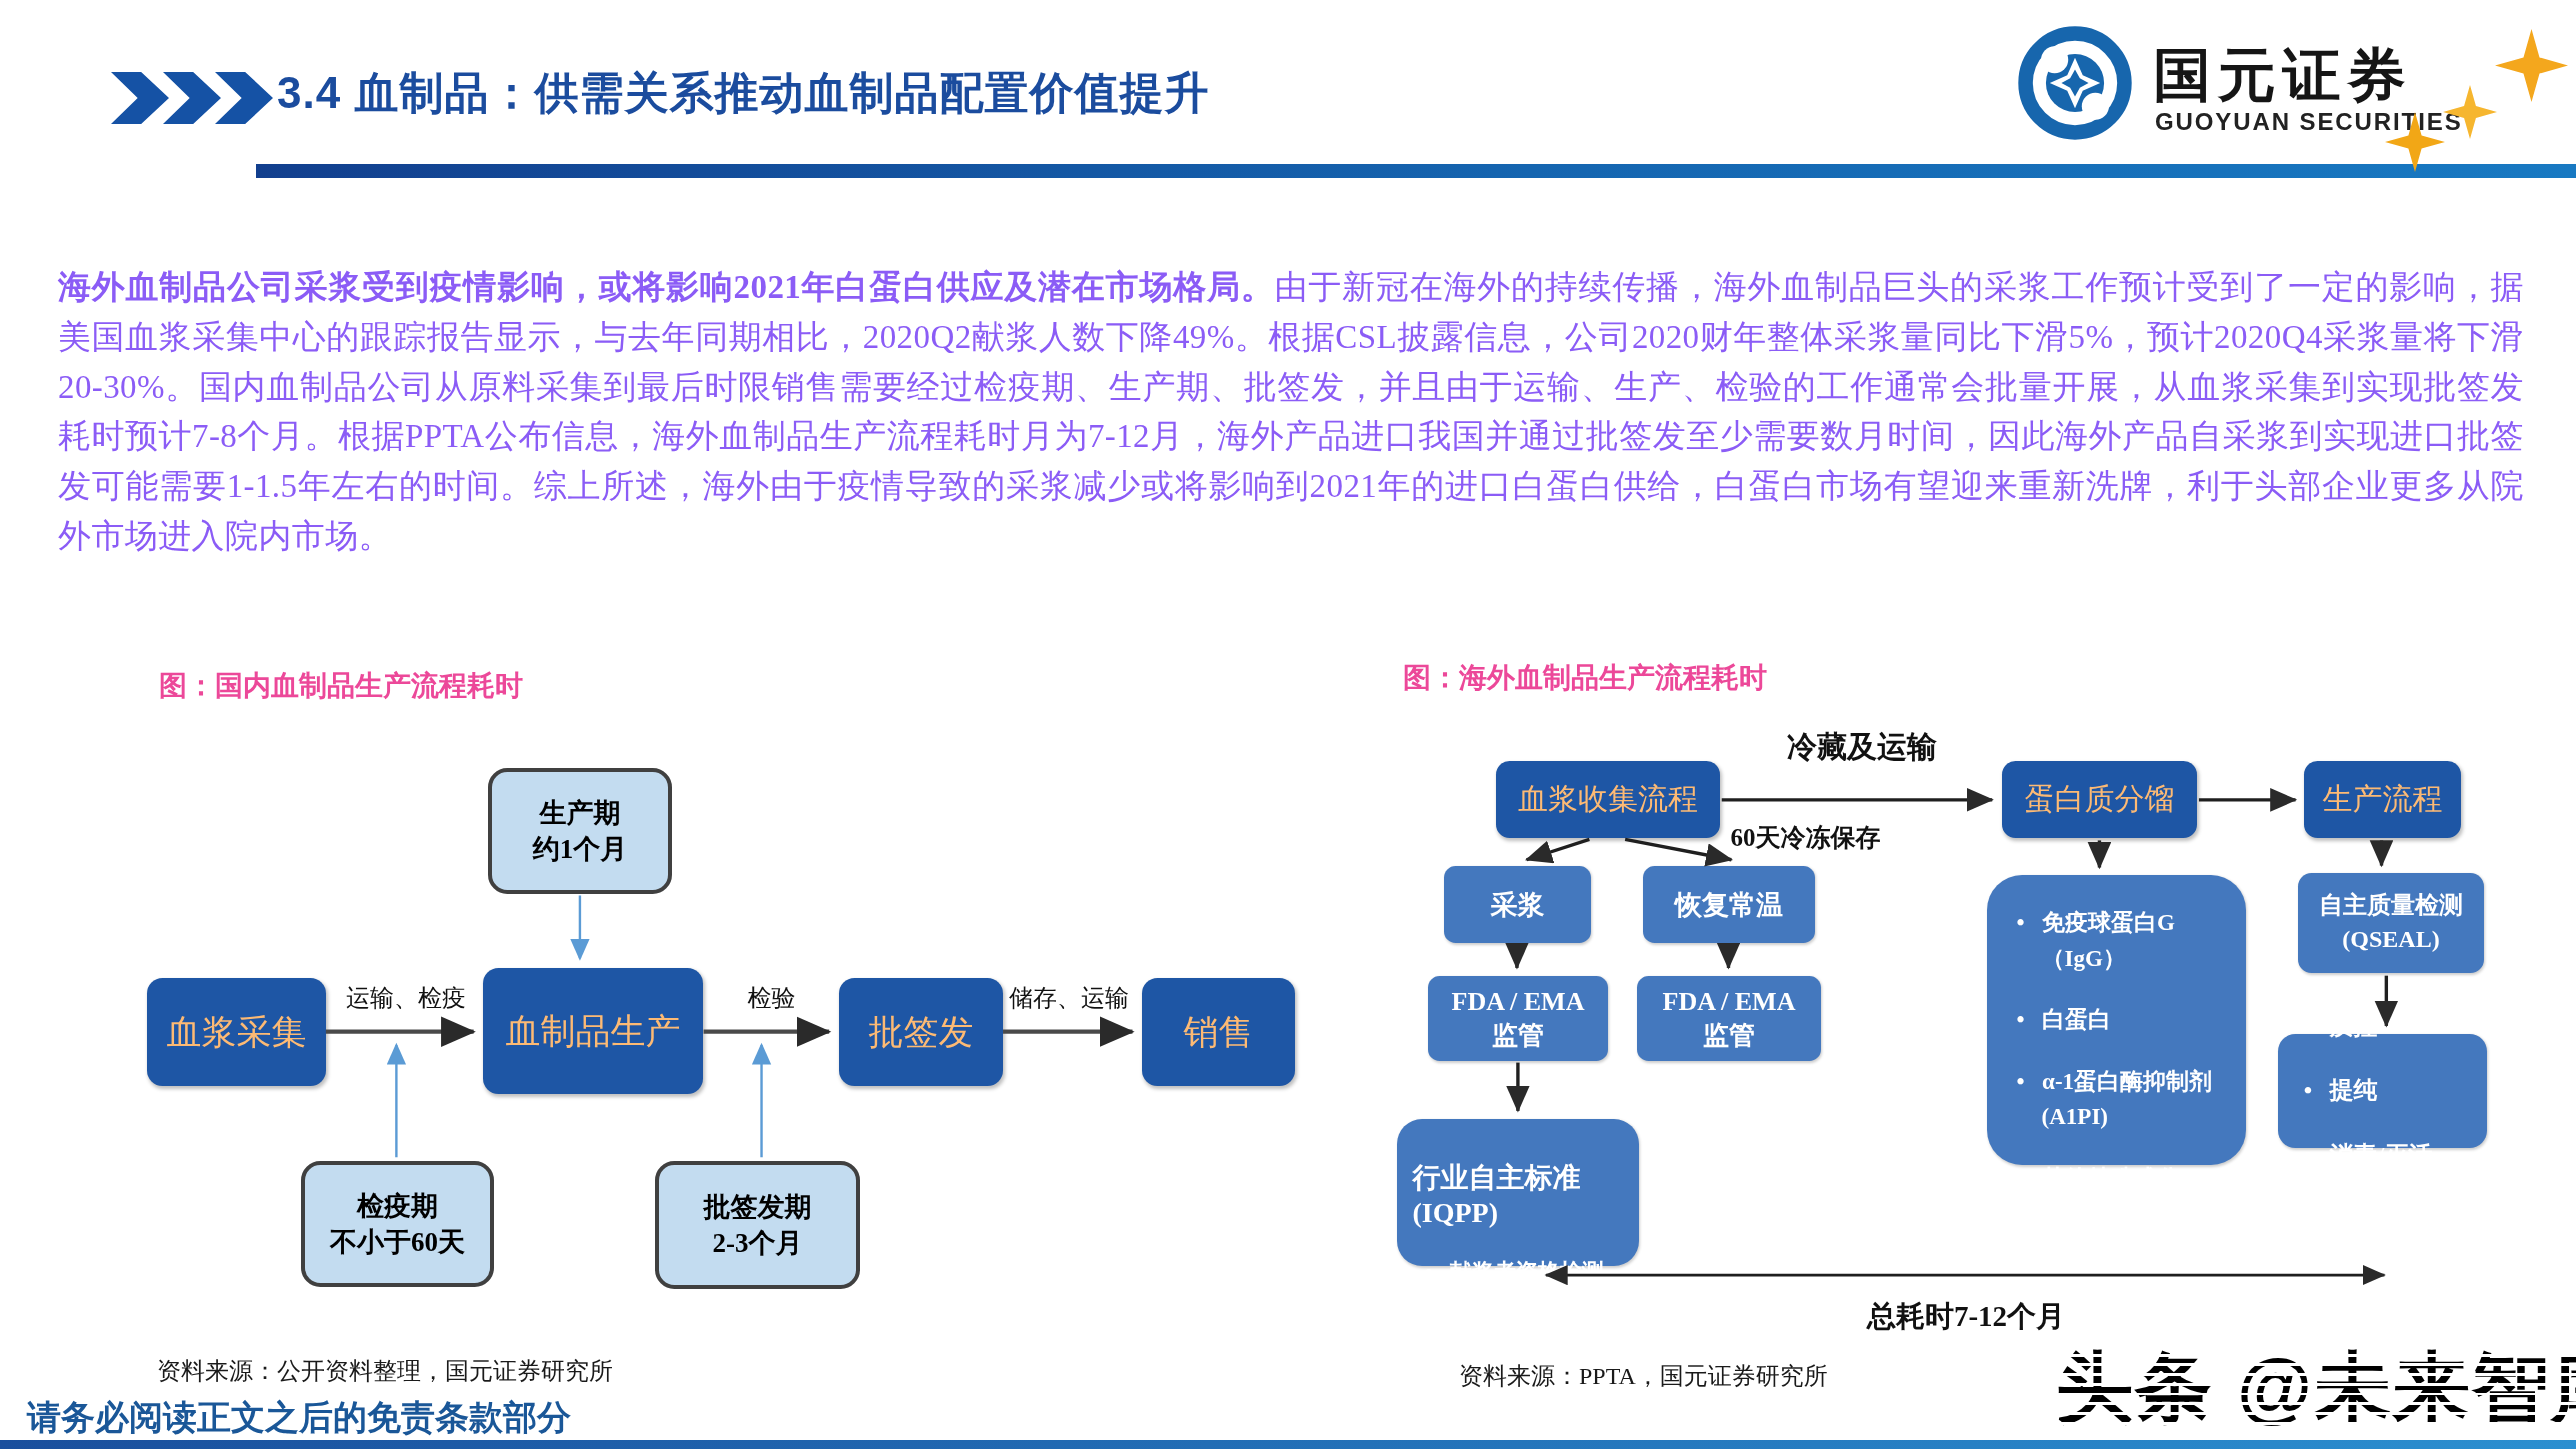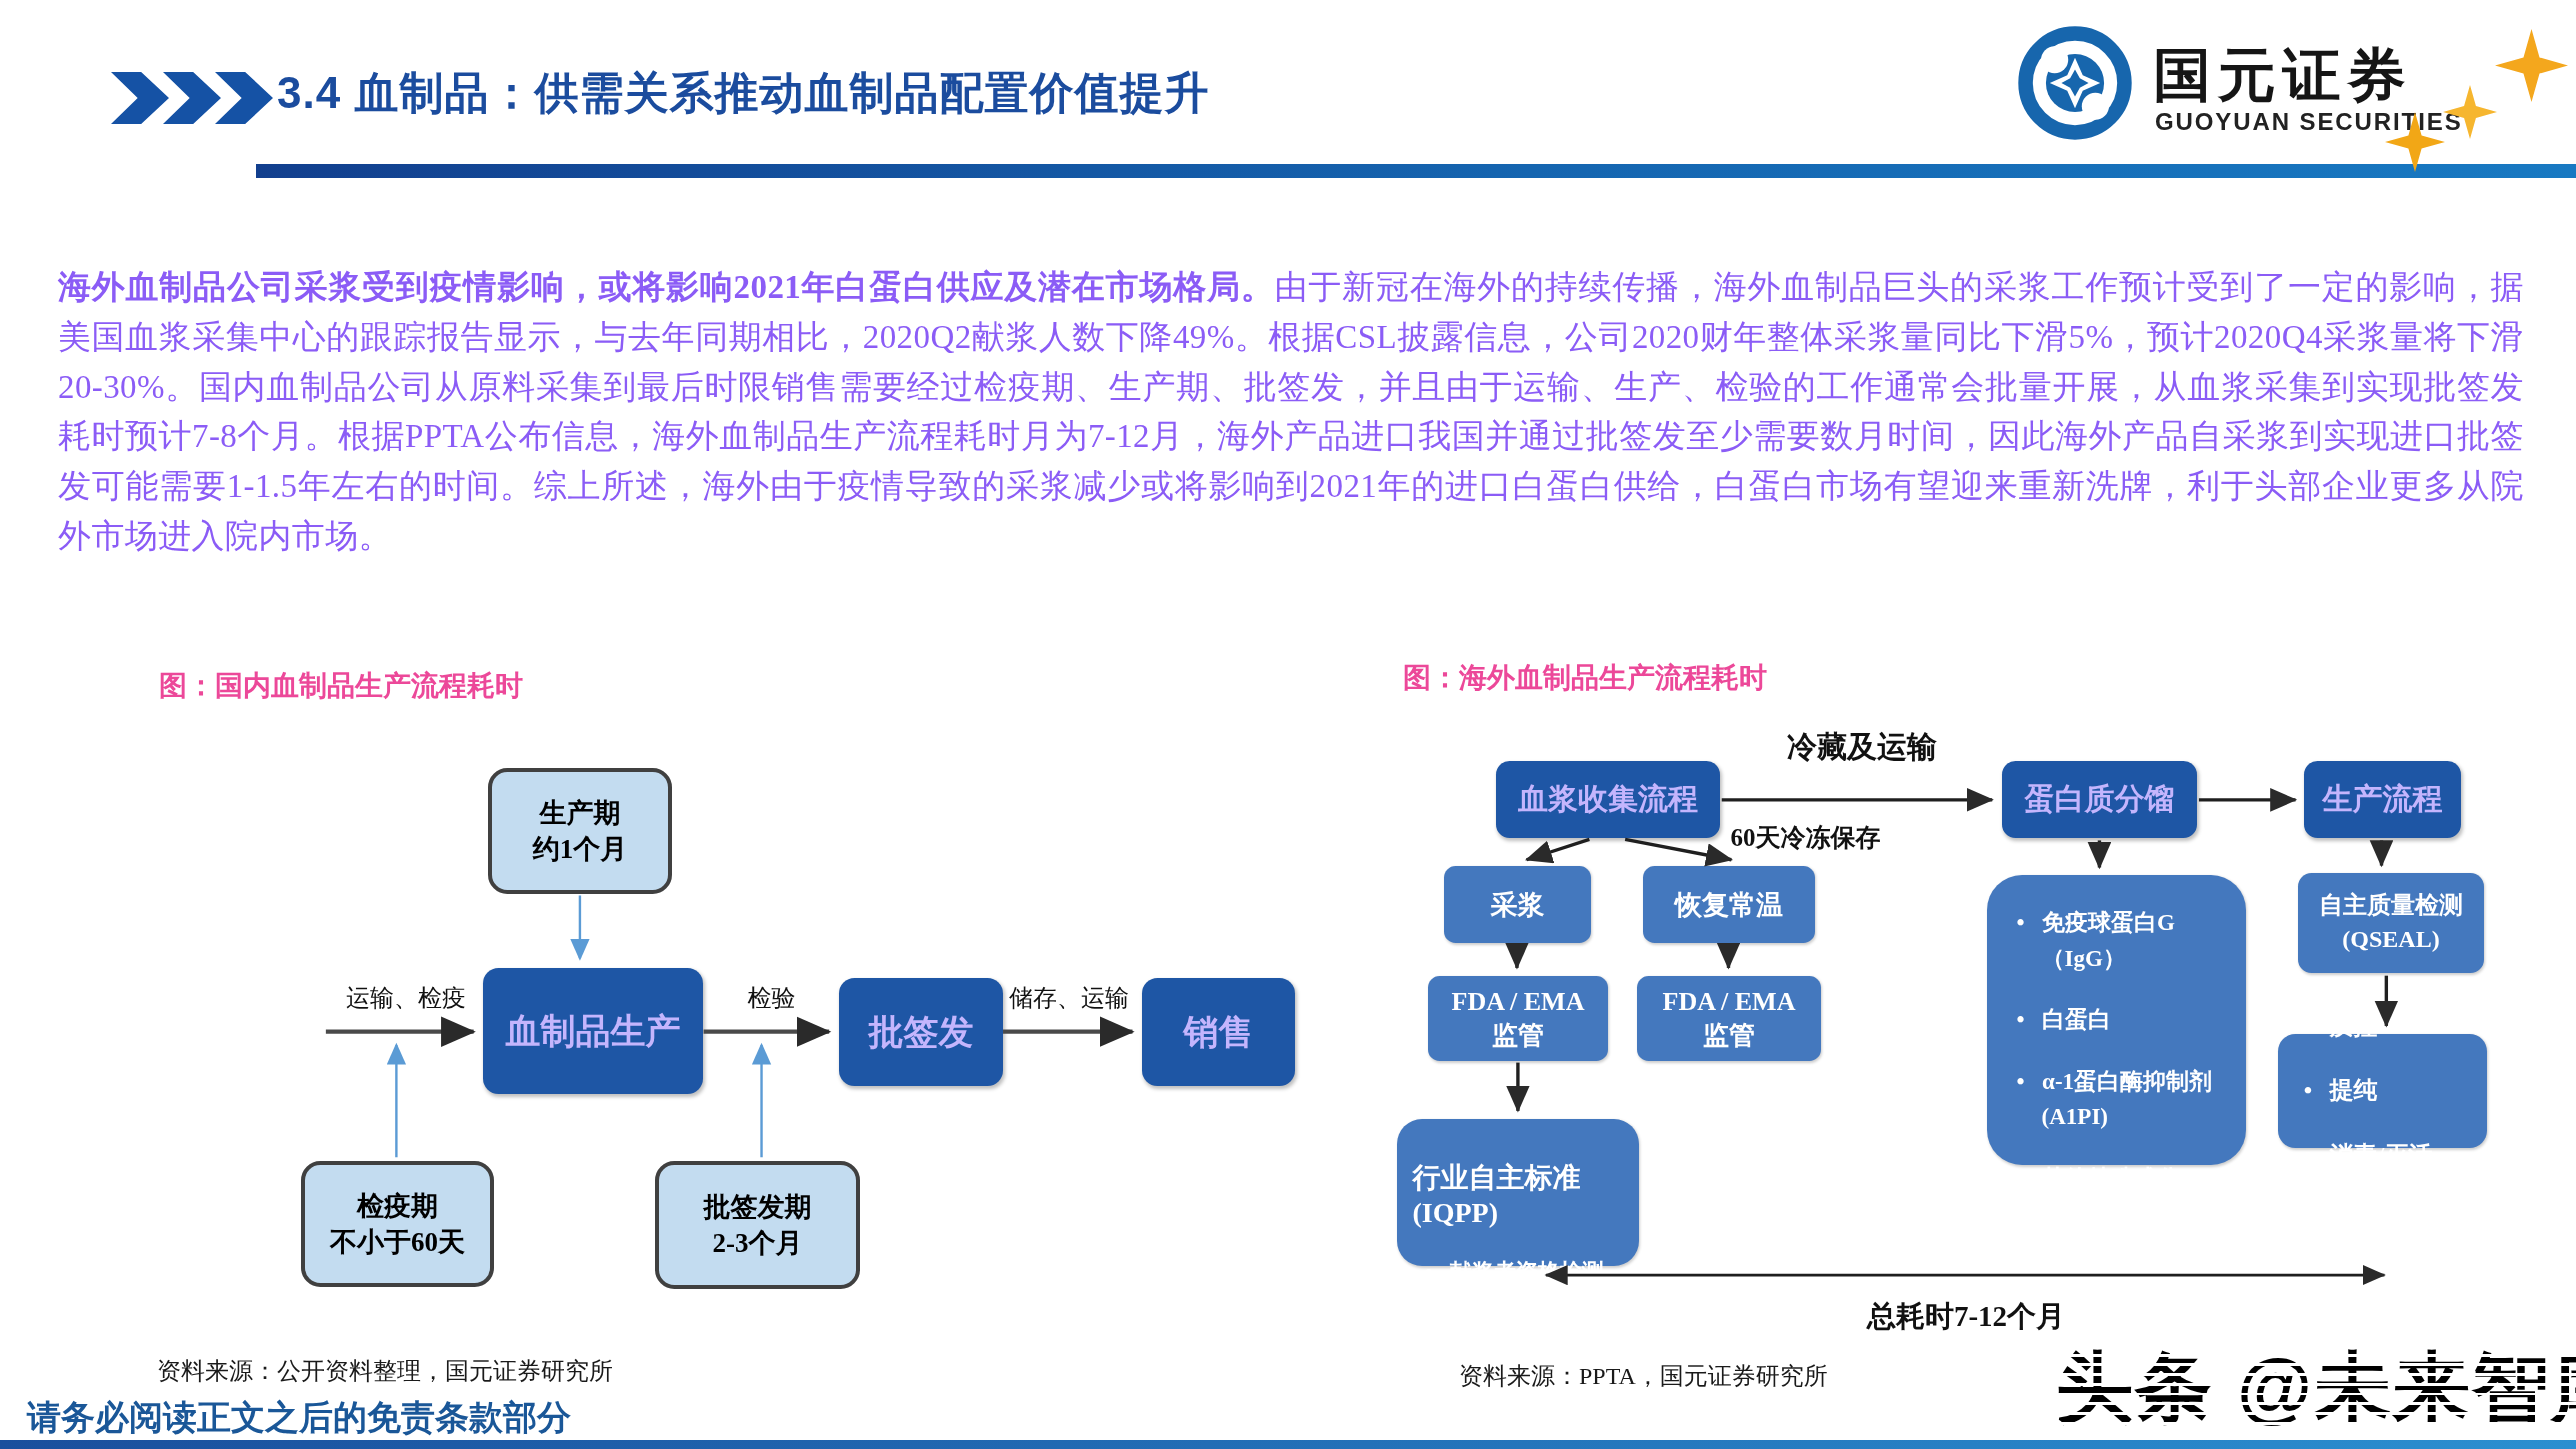--- a/index.html
+++ b/index.html
@@ -18,21 +18,21 @@
   .star{position:absolute;clip-path:polygon(50% 0%,61% 39%,100% 50%,61% 61%,50% 100%,39% 61%,0% 50%,39% 39%);}
   
   .para{position:absolute;left:58px;top:230px;width:2466px;font-family:"Liberation Serif","DejaVu Serif",serif;
         font-size:33px;line-height:1.51;color:#8b5cf6;text-align:justify;letter-spacing:0.4px;}
   .para b{font-weight:bold;}
   
   .fig-title{position:absolute;font-family:"Liberation Serif","DejaVu Serif",serif;
              font-size:28px;font-weight:bold;color:#ec4899;white-space:nowrap;}
   .nbox{position:absolute;display:flex;align-items:center;justify-content:center;text-align:center;
         font-family:"Liberation Serif","DejaVu Serif",serif;white-space:pre-line;box-sizing:border-box;}
-  .dark{background:#1E56A5;color:#c4b5fd;font-weight:bold;box-shadow:1.9px 2.9px 3.9px rgba(0,0,0,0.25);}
+  .dark{background:#1E56A5;color:#fdba74;font-weight:normal;box-shadow:1.9px 2.9px 3.9px rgba(0,0,0,0.25);}
   .mid{background:#4478BE;color:#fff;font-weight:bold;box-shadow:1px 1.9px 2.9px rgba(0,0,0,0.2);}
   .light{background:#C3DCF0;color:#000;font-weight:bold;border:4px solid #404040;}
   .edge-label{position:absolute;font-family:"Liberation Serif","DejaVu Serif",serif;color:#111;
               text-align:center;white-space:nowrap;}
   .bullets{display:block;text-align:left;}
   .bullets .bi{display:block;padding-left:43px;text-indent:-25px;line-height:1.55;}
   .bullets .bi::before{content:"•";margin-right:17.4px;}
   .src{position:absolute;font-family:"Liberation Serif","DejaVu Serif",serif;font-size:24px;color:#1a1a1a;white-space:nowrap;}
   
   .disclaimer{position:absolute;left:27px;top:1395px;font-family:"Liberation Serif","DejaVu Serif",serif;
@@ -70,20 +70,21 @@
   <div class="star" style="left:2443px;top:85px;width:54px;height:54px;background:#F6B62F"></div>
   <div class="star" style="left:2385px;top:112px;width:60px;height:60px;background:#F2A716"></div>
 
   <p class="para"><b>海外血制品公司采浆受到疫情影响，或将影响2021年白蛋白供应及潜在市场格局。</b><span>由于新冠在海外的持续传播，海外血制品巨头的采浆工作预计受到了一定的影响，据美国血浆采集中心的跟踪报告显示，与去年同期相比，2020Q2献浆人数下降49%。根据CSL披露信息，公司2020财年整体采浆量同比下滑5%，预计2020Q4采浆量将下滑20-30%。国内血制品公司从原料采集到最后时限销售需要经过检疫期、生产期、批签发，并且由于运输、生产、检验的工作通常会批量开展，从血浆采集到实现批签发耗时预计7-8个月。根据PPTA公布信息，海外血制品生产流程耗时月为7-12月，海外产品进口我国并通过批签发至少需要数月时间，因此海外产品自采浆到实现进口批签发可能需要1-1.5年左右的时间。综上所述，海外由于疫情导致的采浆减少或将影响到2021年的进口白蛋白供给，白蛋白市场有望迎来重新洗牌，利于头部企业更多从院外市场进入院内市场。</span></p>
 
   <div class="fig-title" style="left:159px;top:667px">图：国内血制品生产流程耗时</div>
 
   <div class="nbox light" style="left:488px;top:768px;width:184px;height:126px;border-radius:19.3px;font-size:27px">生产期
 约1个月</div>
 
+  <div class="nbox dark" style="left:147px;top:978px;width:179px;height:108px;border-radius:15.5px;font-size:35px">血浆采集</div>
   <div class="nbox dark" style="left:483px;top:968px;width:220px;height:126px;border-radius:15.5px;font-size:35px">血制品生产</div>
   <div class="nbox dark" style="left:1142px;top:978px;width:153px;height:108px;border-radius:15.5px;font-size:35px">销售</div>
   <div class="nbox dark" style="left:839px;top:978px;width:164px;height:108px;border-radius:15.5px;font-size:35px">批签发</div>
 
   <div class="nbox light" style="left:301px;top:1161px;width:193px;height:126px;border-radius:19.3px;font-size:27px">检疫期
 不小于60天</div>
   <div class="nbox light" style="left:655px;top:1161px;width:205px;height:128px;border-radius:19.3px;font-size:27px">批签发期
 2-3个月</div>
 
   <div class="edge-label" style="left:326px;top:982px;width:160px;font-size:24px">运输、检疫</div>

